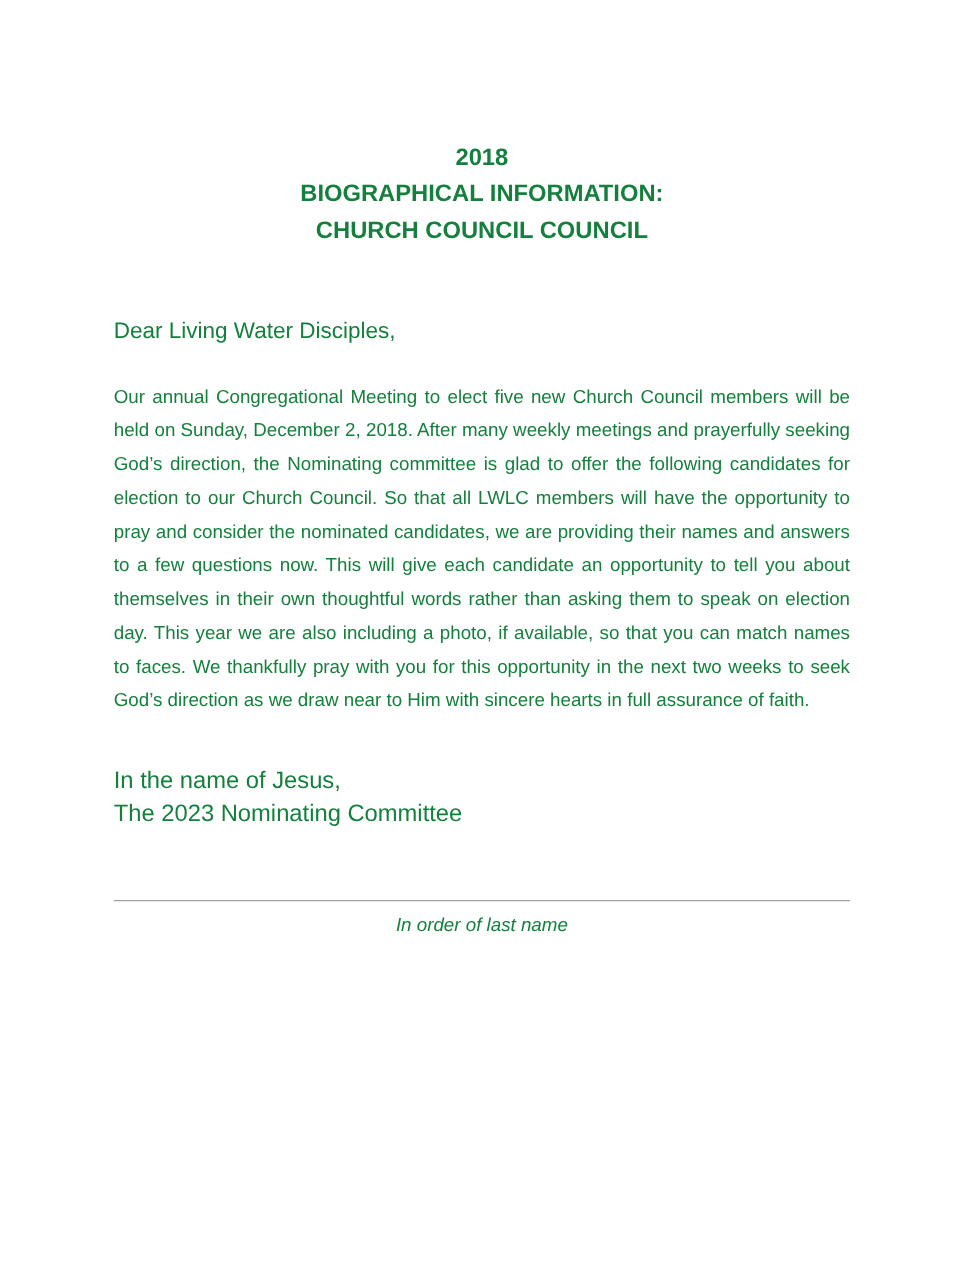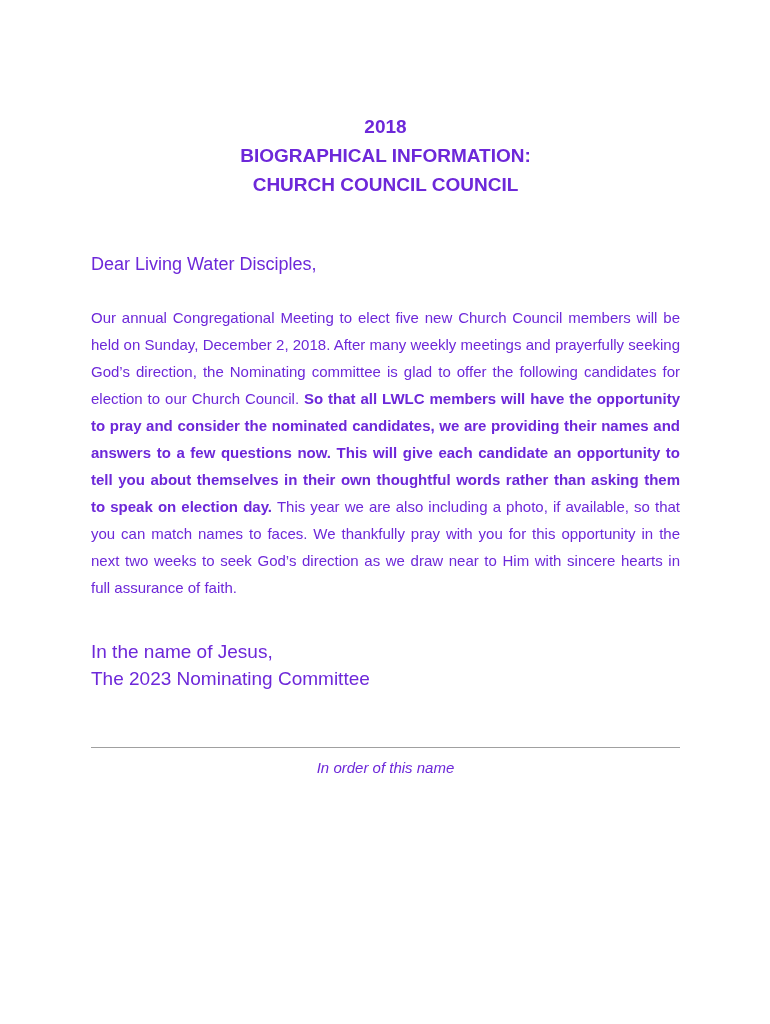--- a/index.html
+++ b/index.html
@@ -9,21 +9,21 @@
   }
   .page {
     position: relative;
     width: 770px;
     height: 1024px;
     margin: 0 auto;
     background: #ffffff;
     box-sizing: border-box;
     padding: 112px 90px 16px 91px;
     font-family: "Liberation Sans", "DejaVu Sans", sans-serif;
-    color: #6d28d9;
+    color: #15803d;
   }
   .doc-title {
     text-align: center;
     font-weight: bold;
     font-size: 19px;
     line-height: 29px;
     margin: 0 0 0 0;
   }
   .doc-title .title-line {
     display: block;
@@ -33,21 +33,21 @@
     font-size: 18px;
     line-height: 27px;
   }
   .body-paragraph {
     margin-top: 26px;
     font-size: 15px;
     line-height: 27px;
     text-align: justify;
   }
   .body-paragraph .bold {
-    font-weight: bold;
+    font-weight: normal;
   }
   .closing {
     margin-top: 37px;
     font-size: 19px;
     line-height: 27px;
   }
   .closing .closing-line {
     display: block;
   }
   .divider {
@@ -82,15 +82,15 @@
     <span>Our annual Congregational Meeting to elect five new Church Council members will be held on Sunday, December 2, 2018.  After many weekly meetings and prayerfully seeking God’s direction, the Nominating committee is glad to offer the following candidates for election to our Church Council.  </span><span class="bold">So that all LWLC members will have the opportunity to pray and consider the nominated candidates, we are providing their names and answers to a few questions now.  This will give each candidate an opportunity to tell you about themselves in their own thoughtful words rather than asking them to speak on election day.</span><span>  This year we are also including a photo, if available, so that you can match names to faces.  We thankfully pray with you for this opportunity in the next two weeks to seek God’s direction as we draw near to Him with sincere hearts in full assurance of faith.</span>
   </p>
 
   <p class="closing">
     <span class="closing-line">In the name of Jesus,</span>
     <span class="closing-line">The 2023 Nominating Committee</span>
   </p>
 
   <hr class="divider">
 
-  <p class="sort-note">In order of this name</p>
+  <p class="sort-note">In order of last name</p>
 
 </div>
 
 </body></html>

